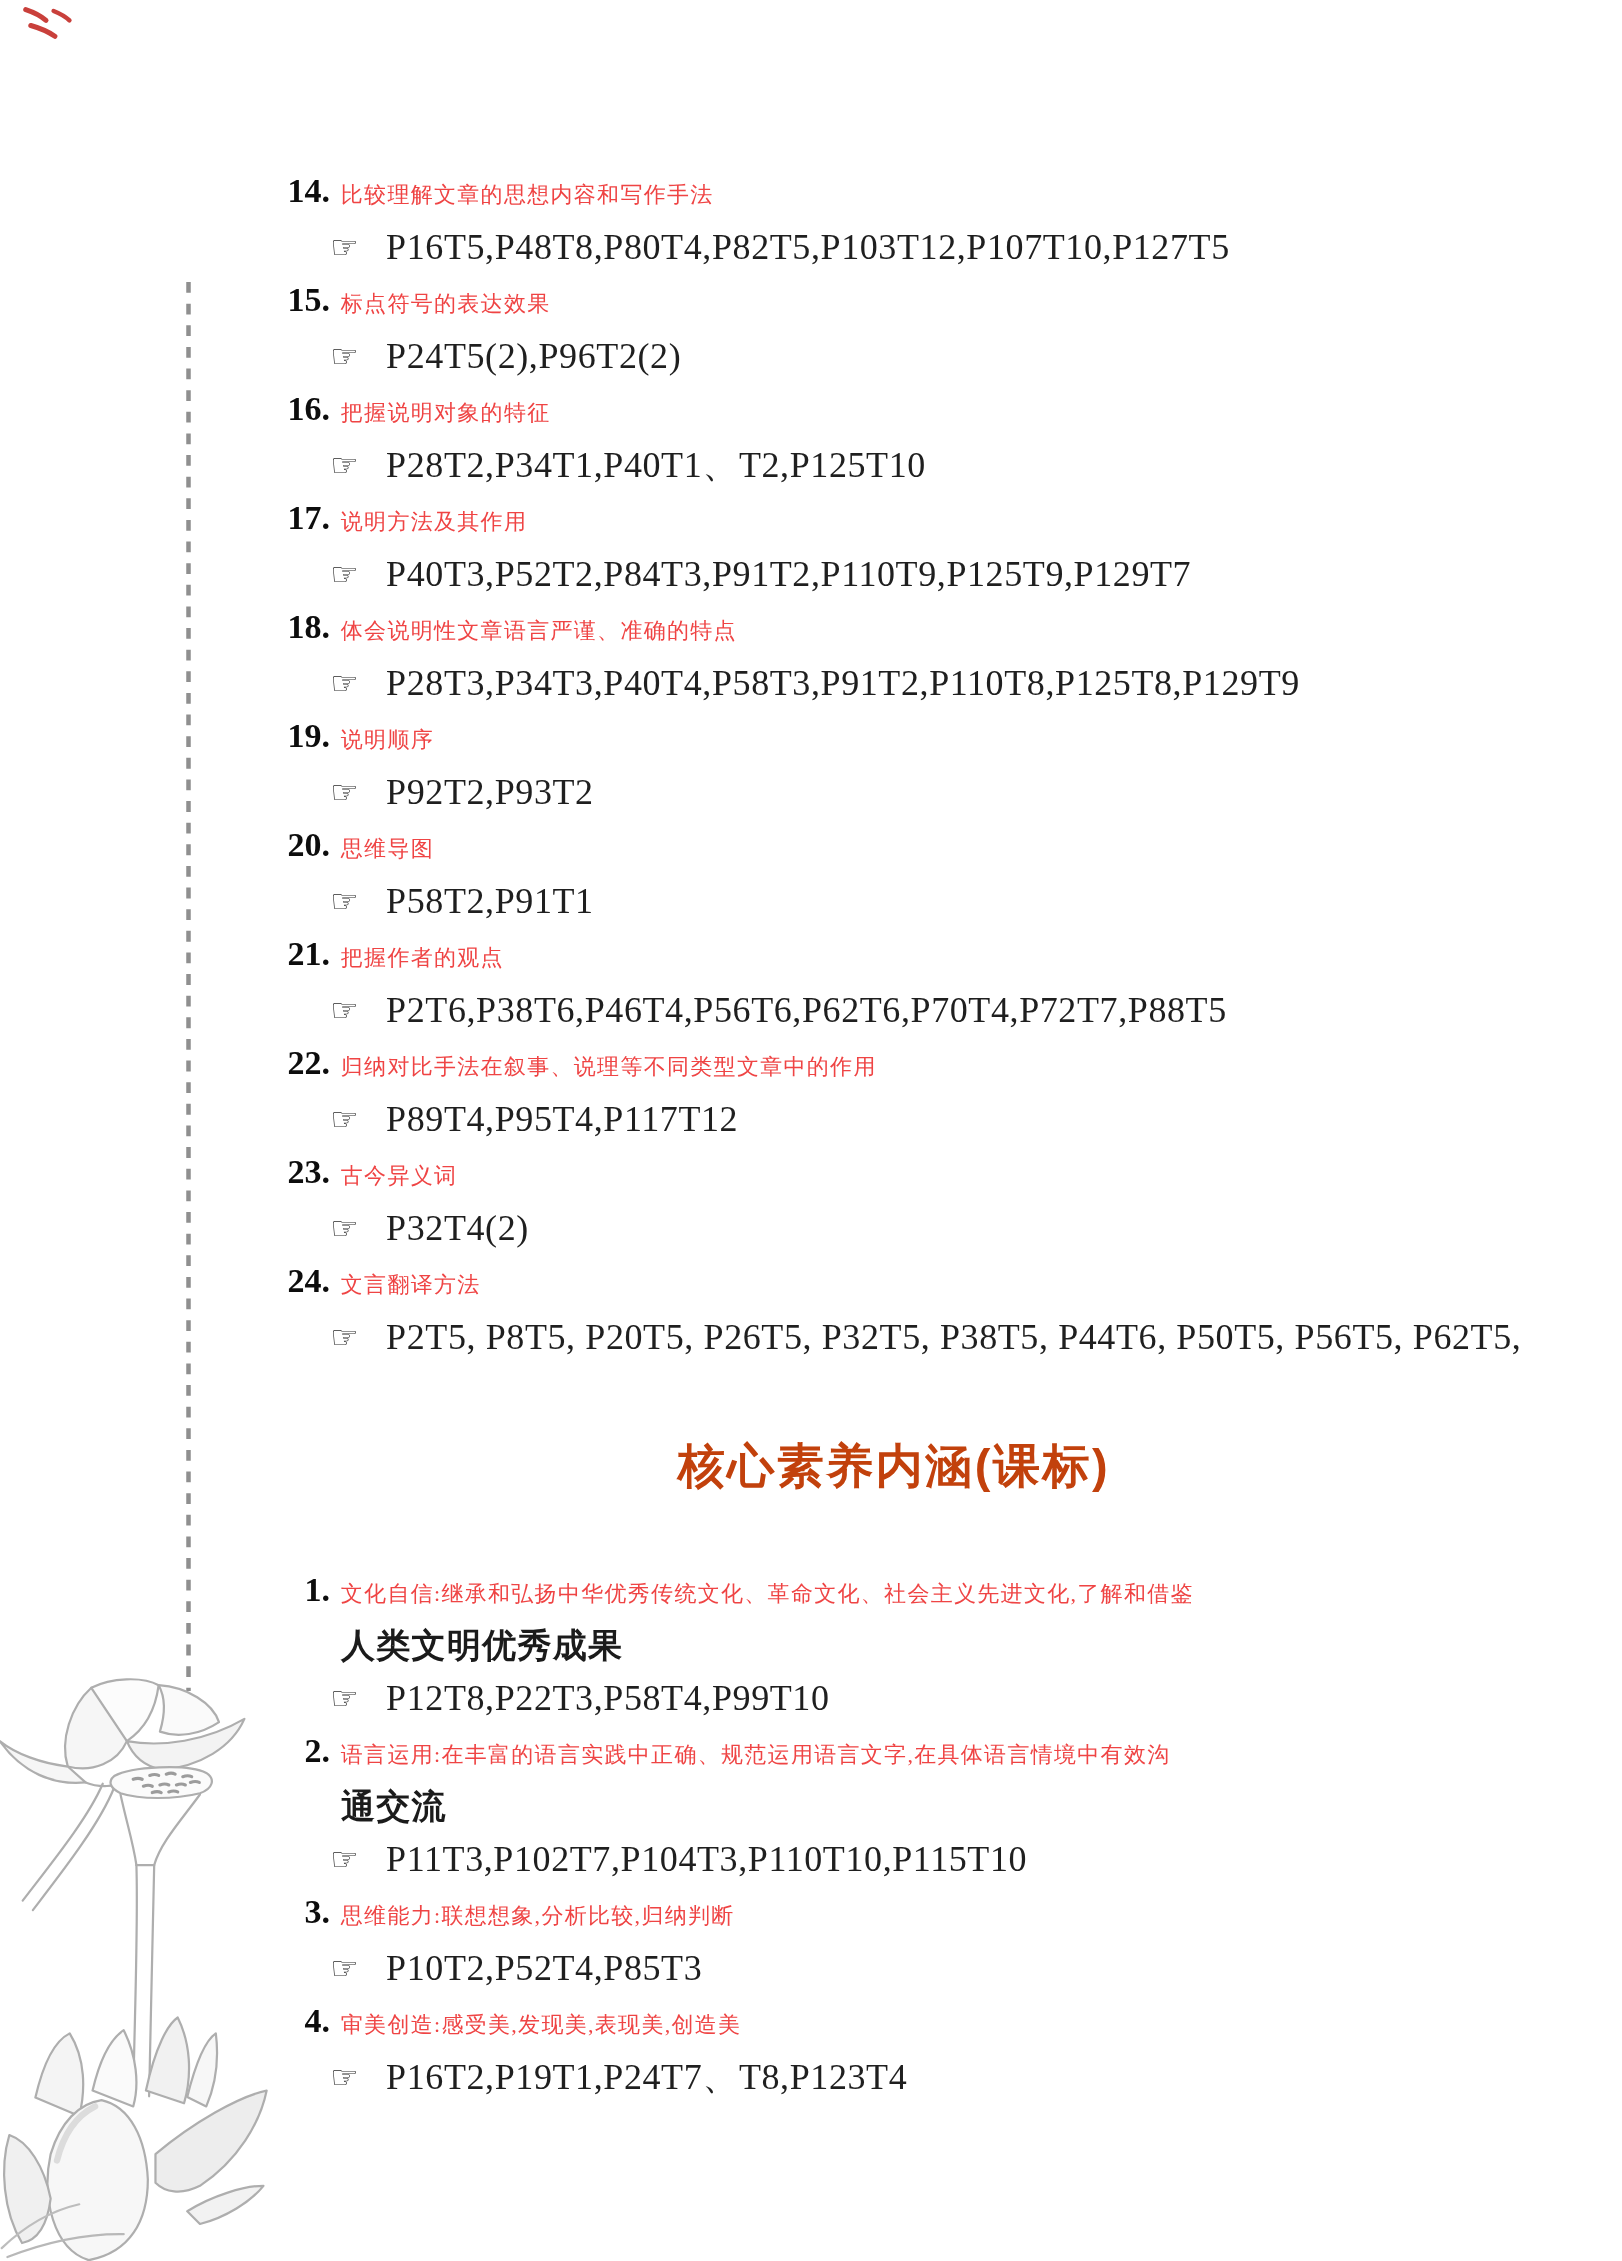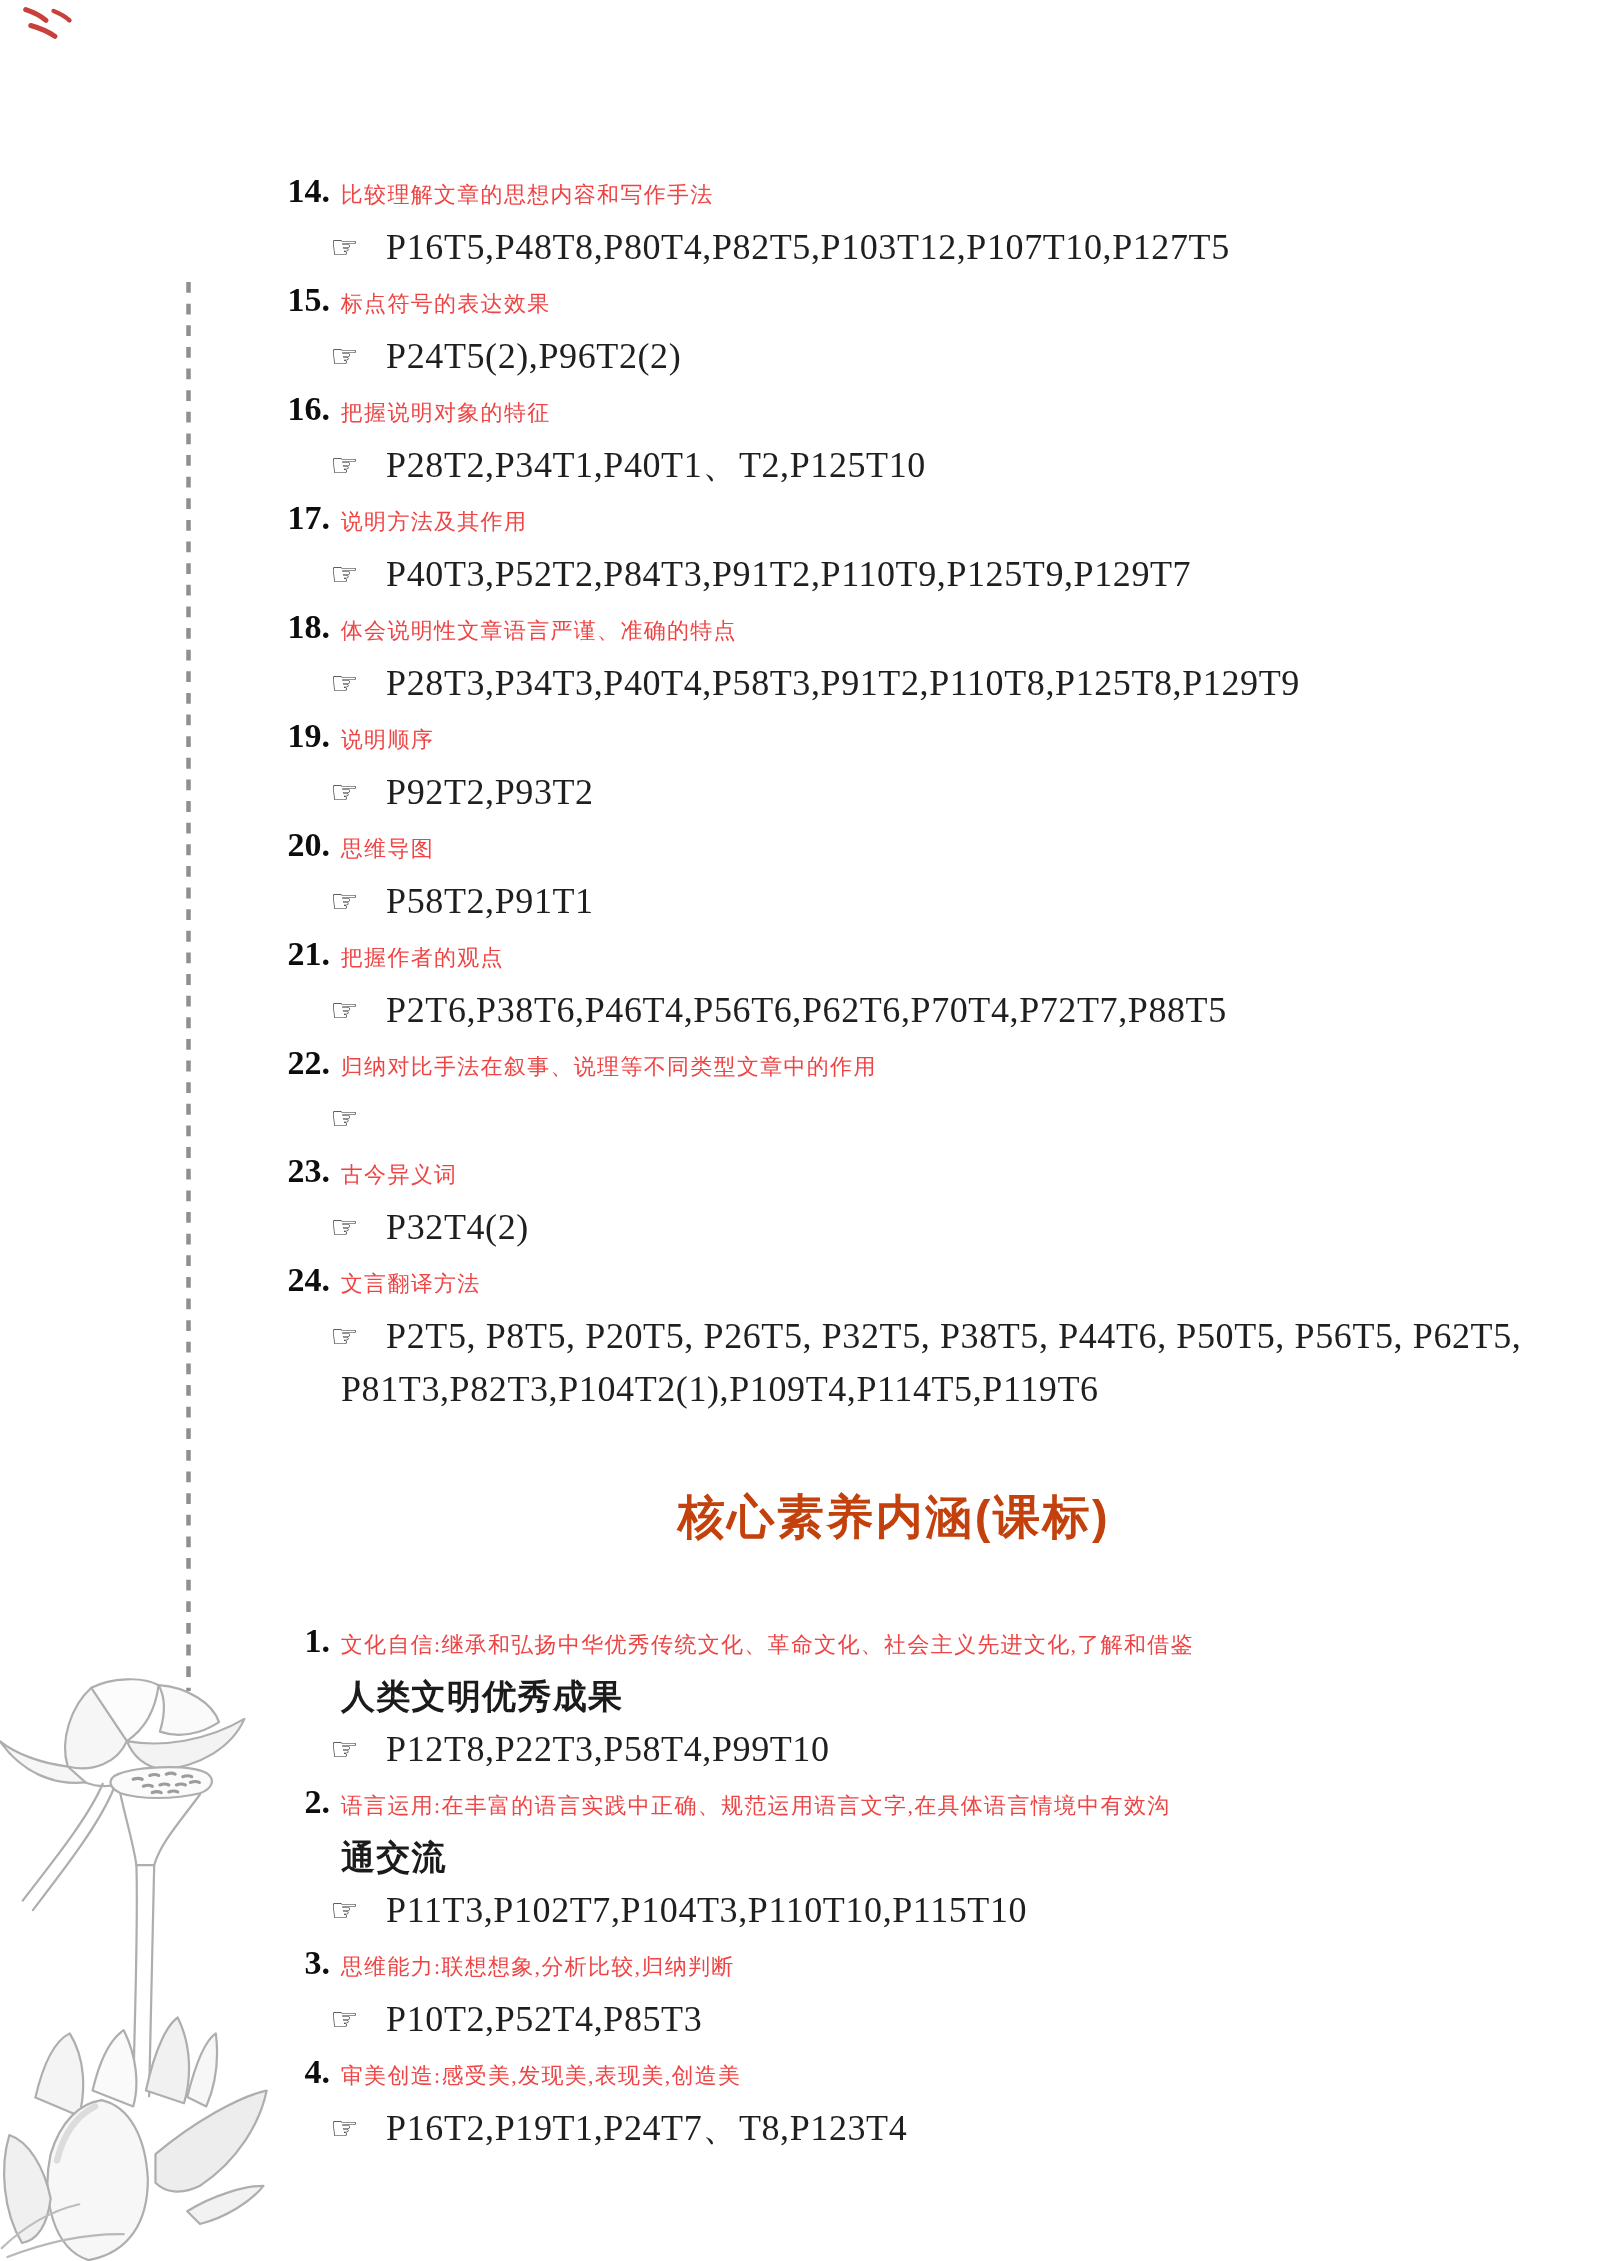--- a/index.html
+++ b/index.html
@@ -192,20 +192,21 @@
           <span class="ref-text">P2T6,P38T6,P46T4,P56T6,P62T6,P70T4,P72T7,P88T5</span>
         </div>
     </div>
     <div>
       <div class="line head-line">
           <span class="num">22.</span>
           <span class="title">归纳对比手法在叙事、说理等不同类型文章中的作用</span>
         </div>
       <div class="line ref-line">
           <span class="hand">☞</span>
+          <span class="ref-text">P89T4,P95T4,P117T12</span>
         </div>
     </div>
     <div>
       <div class="line head-line">
           <span class="num">23.</span>
           <span class="title">古今异义词</span>
         </div>
       <div class="line ref-line">
           <span class="hand">☞</span>
           <span class="ref-text">P32T4(2)</span>
@@ -213,21 +214,20 @@
     </div>
     <div>
       <div class="line head-line">
           <span class="num">24.</span>
           <span class="title">文言翻译方法</span>
         </div>
       <div class="line ref-line">
           <span class="hand">☞</span>
           <span class="ref-text">P2T5, P8T5, P20T5, P26T5, P32T5, P38T5, P44T6, P50T5, P56T5, P62T5,</span>
         </div>
-      <div class="line ref-wrap">P81T3,P82T3,P104T2(1),P109T4,P114T5,P119T6</div>
     </div>
 
     <div class="section-heading">核心素养内涵(课标)</div>
 
     <div>
       <div class="line head-line">
           <span class="num">1.</span>
           <span class="title">文化自信:继承和弘扬中华优秀传统文化、革命文化、社会主义先进文化,了解和借鉴</span>
         </div>
       <div class="line title-cont">人类文明优秀成果</div>

